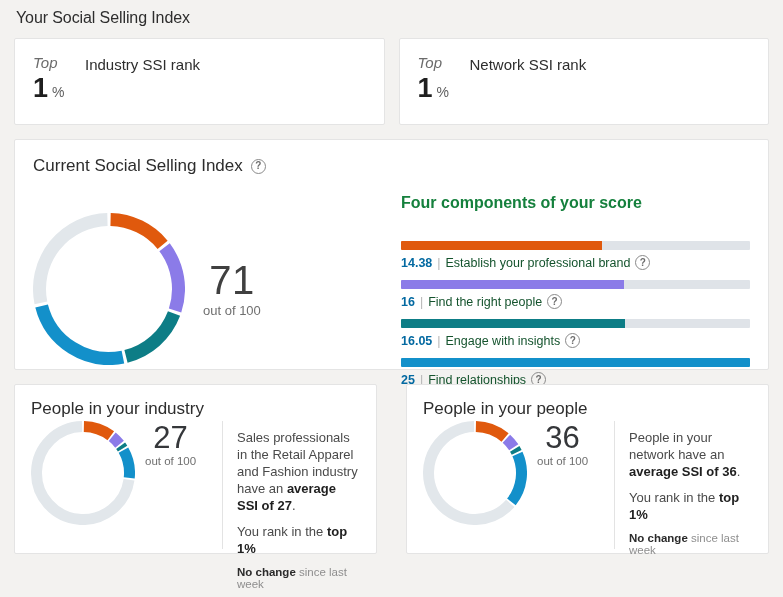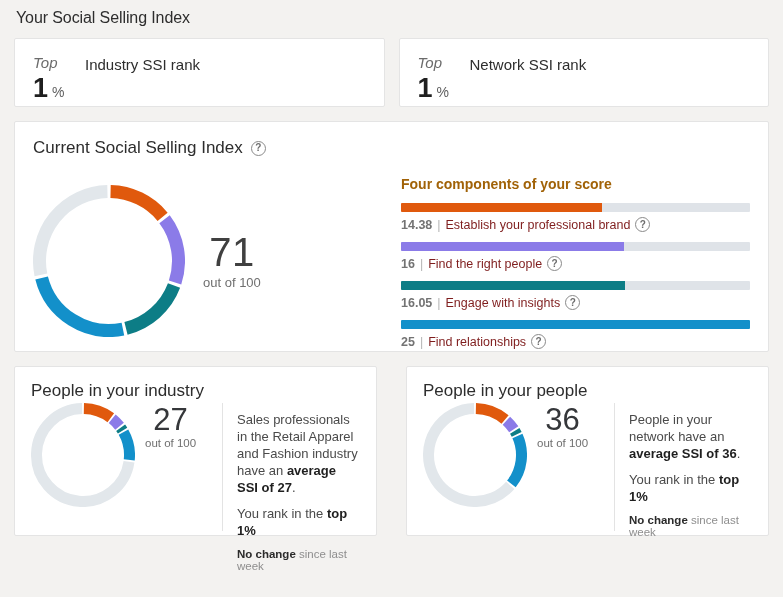--- a/index.html
+++ b/index.html
@@ -21,21 +21,21 @@
   }
 
   .card {
     background: #ffffff;
     border: 1px solid #e4e4e4;
     border-radius: 2px;
   }
 
   
   .rank-row { display: flex; gap: 14px; }
-  .rank-card { flex: 1; height: 69px; padding: 14px 18px 0 18px; position: relative; }
+  .rank-card { flex: 1; height: 87px; padding: 14px 18px 0 18px; position: relative; }
   .rank-inner { display: flex; align-items: flex-start; }
   .rank-left { width: 52px; flex: none; }
   .rank-top {
     font-style: italic;
     font-size: 15px;
     color: #6b6b6b;
     line-height: 19px;
   }
   .rank-valline { display: flex; align-items: baseline; margin-top: 1px; }
   .rank-value {
@@ -75,39 +75,39 @@
   .donut-wrap { display: flex; align-items: center; }
   .donut { position: relative; flex: none; }
   .score-block { margin-left: 18px; text-align: center; }
   .score-num {
     font-size: 40px; font-weight: 300; color: #404040;
     line-height: 42px; letter-spacing: 0.5px;
   }
   .score-sub { font-size: 13px; color: #6f6f6f; margin-top: 2px; }
 
   .components-title {
-    font-size: 14px; font-weight: 700; color: #a16207;
-    margin-bottom: 11px;
+    font-size: 16px; font-weight: 700; color: #15803d;
+    margin-bottom: 29px;
   }
   .comp { margin-bottom: 10px; }
   .comp-track {
     height: 9px; width: 100%;
     background: #dfe3e8; border-radius: 1px;
     overflow: hidden;
   }
   .comp-fill { height: 100%; }
   .comp-meta {
     margin-top: 5px;
     font-size: 12.5px;
     display: flex; align-items: center; gap: 5px;
     color: #8d8d8d;
   }
-  .comp-val { font-weight: 700; color: #737373; }
+  .comp-val { font-weight: 700; color: #0369a1; }
   .comp-sep { color: #b6b6b6; }
-  .comp-name { color: #7f1d1d; }
+  .comp-name { color: #14532d; }
 
   
   .bottom-row { display: flex; gap: 29px; margin-top: 14px; }
   .people-card { flex: 1; height: 170px; padding: 14px 16px 0 16px; }
   .people-title { font-size: 17px; color: #2d2d2d; margin-bottom: 2px; }
   .people-body { display: flex; height: 128px; }
   .people-left {
     width: 192px; flex: none;
     display: flex; align-items: flex-start;
     border-right: 1px solid #e3e3e3;

